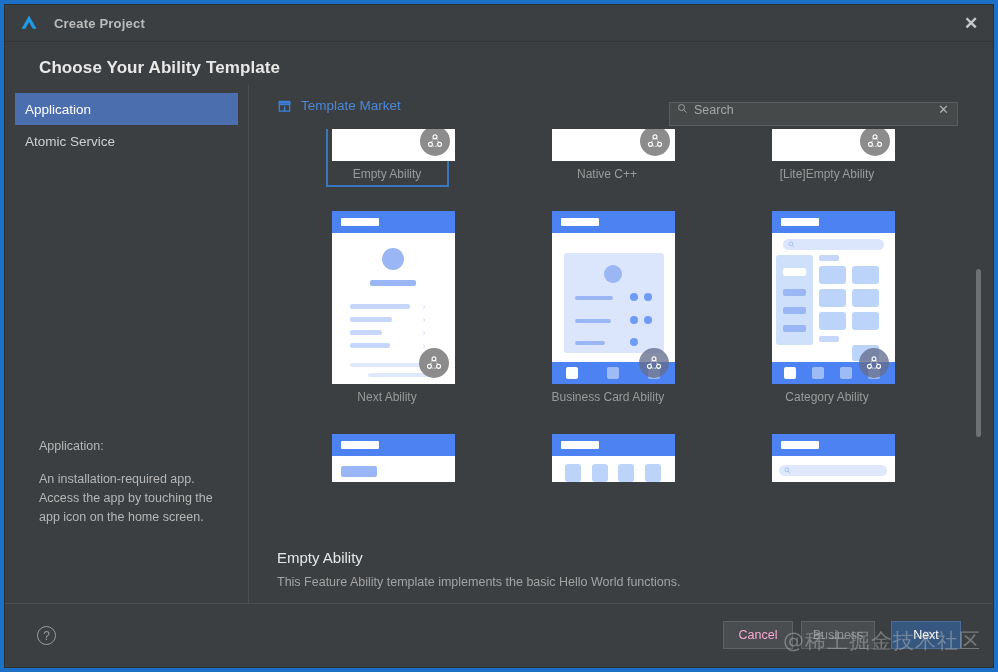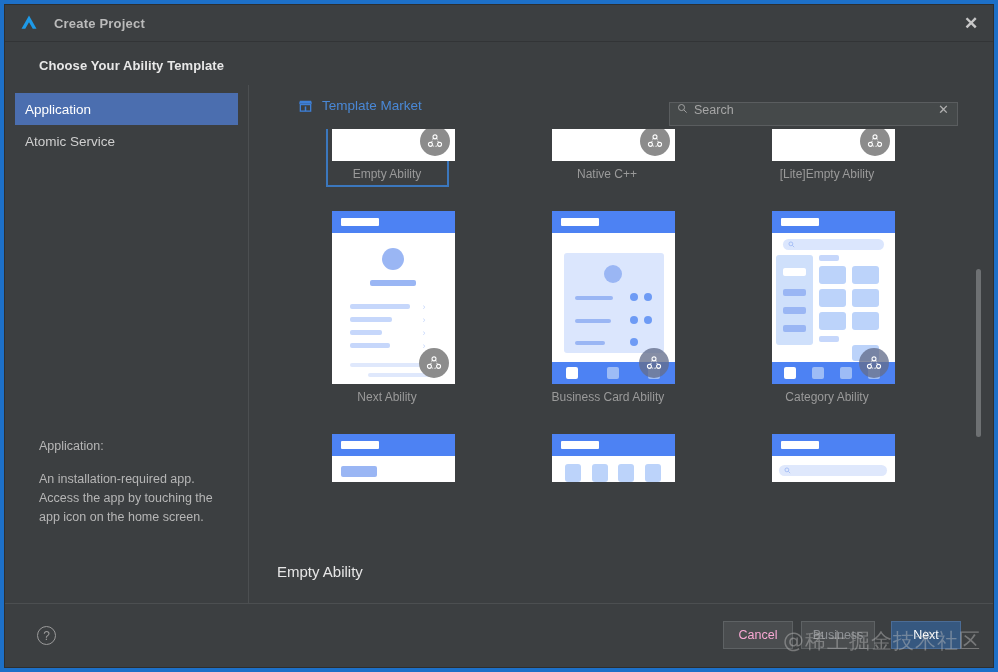--- a/index.html
+++ b/index.html
@@ -32,21 +32,21 @@
   }
   #close-btn{
     position:absolute; right:0; top:0; width:44px; height:36px;
     display:flex; align-items:center; justify-content:center;
     color:#c8c8c8; font-size:17px; line-height:1; cursor:pointer;
   }
 
   
   #heading{
     position:absolute; left:34px; top:53px;
-    font-size:13px; color:#e8e8e8; font-weight:700;
+    font-size:17px; color:#e8e8e8; font-weight:700;
     letter-spacing:.1px;
   }
 
   
   #left-panel{
     position:absolute; left:0; top:80px; width:244px; bottom:64px;
     background:#3c3f41;
     border-right:1px solid #4c4f51;
   }
   .nav-item{
@@ -62,21 +62,21 @@
     font-size:12.5px; color:#b6b6b6; line-height:19px;
   }
   #side-desc .title{ margin-bottom:14px; }
 
   
   #right-panel{
     position:absolute; left:245px; right:0; top:80px; bottom:64px;
     background:#3c3f41; overflow:hidden;
   }
   #market-row{
-    position:absolute; left:0; top:0; right:0; height:44px;margin-left:21px;
+    position:absolute; left:0; top:0; right:0; height:44px;
   }
   #market-link{
     position:absolute; left:27px; top:13px;
     display:flex; align-items:center; cursor:pointer;
   }
   #market-label{
     margin-left:9px; font-size:13.5px; color:#4a88d6;
   }
 
   #search-box{
@@ -477,20 +477,21 @@
       </div>
     </div>
 
     <div id="scrollbar-track">
       <div id="scrollbar-thumb"></div>
     </div>
   </div>
 
   <div id="detail">
     <div id="detail-title">Empty Ability</div>
+    <div id="detail-desc">This Feature Ability template implements the basic Hello World functions.</div>
   </div>
 
   <div id="footer">
     <div id="help-icon">?</div>
     <div class="btn" id="btn-cancel">Cancel</div>
     <div class="btn" id="btn-previous">Business</div>
     <div class="btn" id="btn-next">Next</div>
   </div>
 
   <div id="watermark">@稀土掘金技术社区</div>

